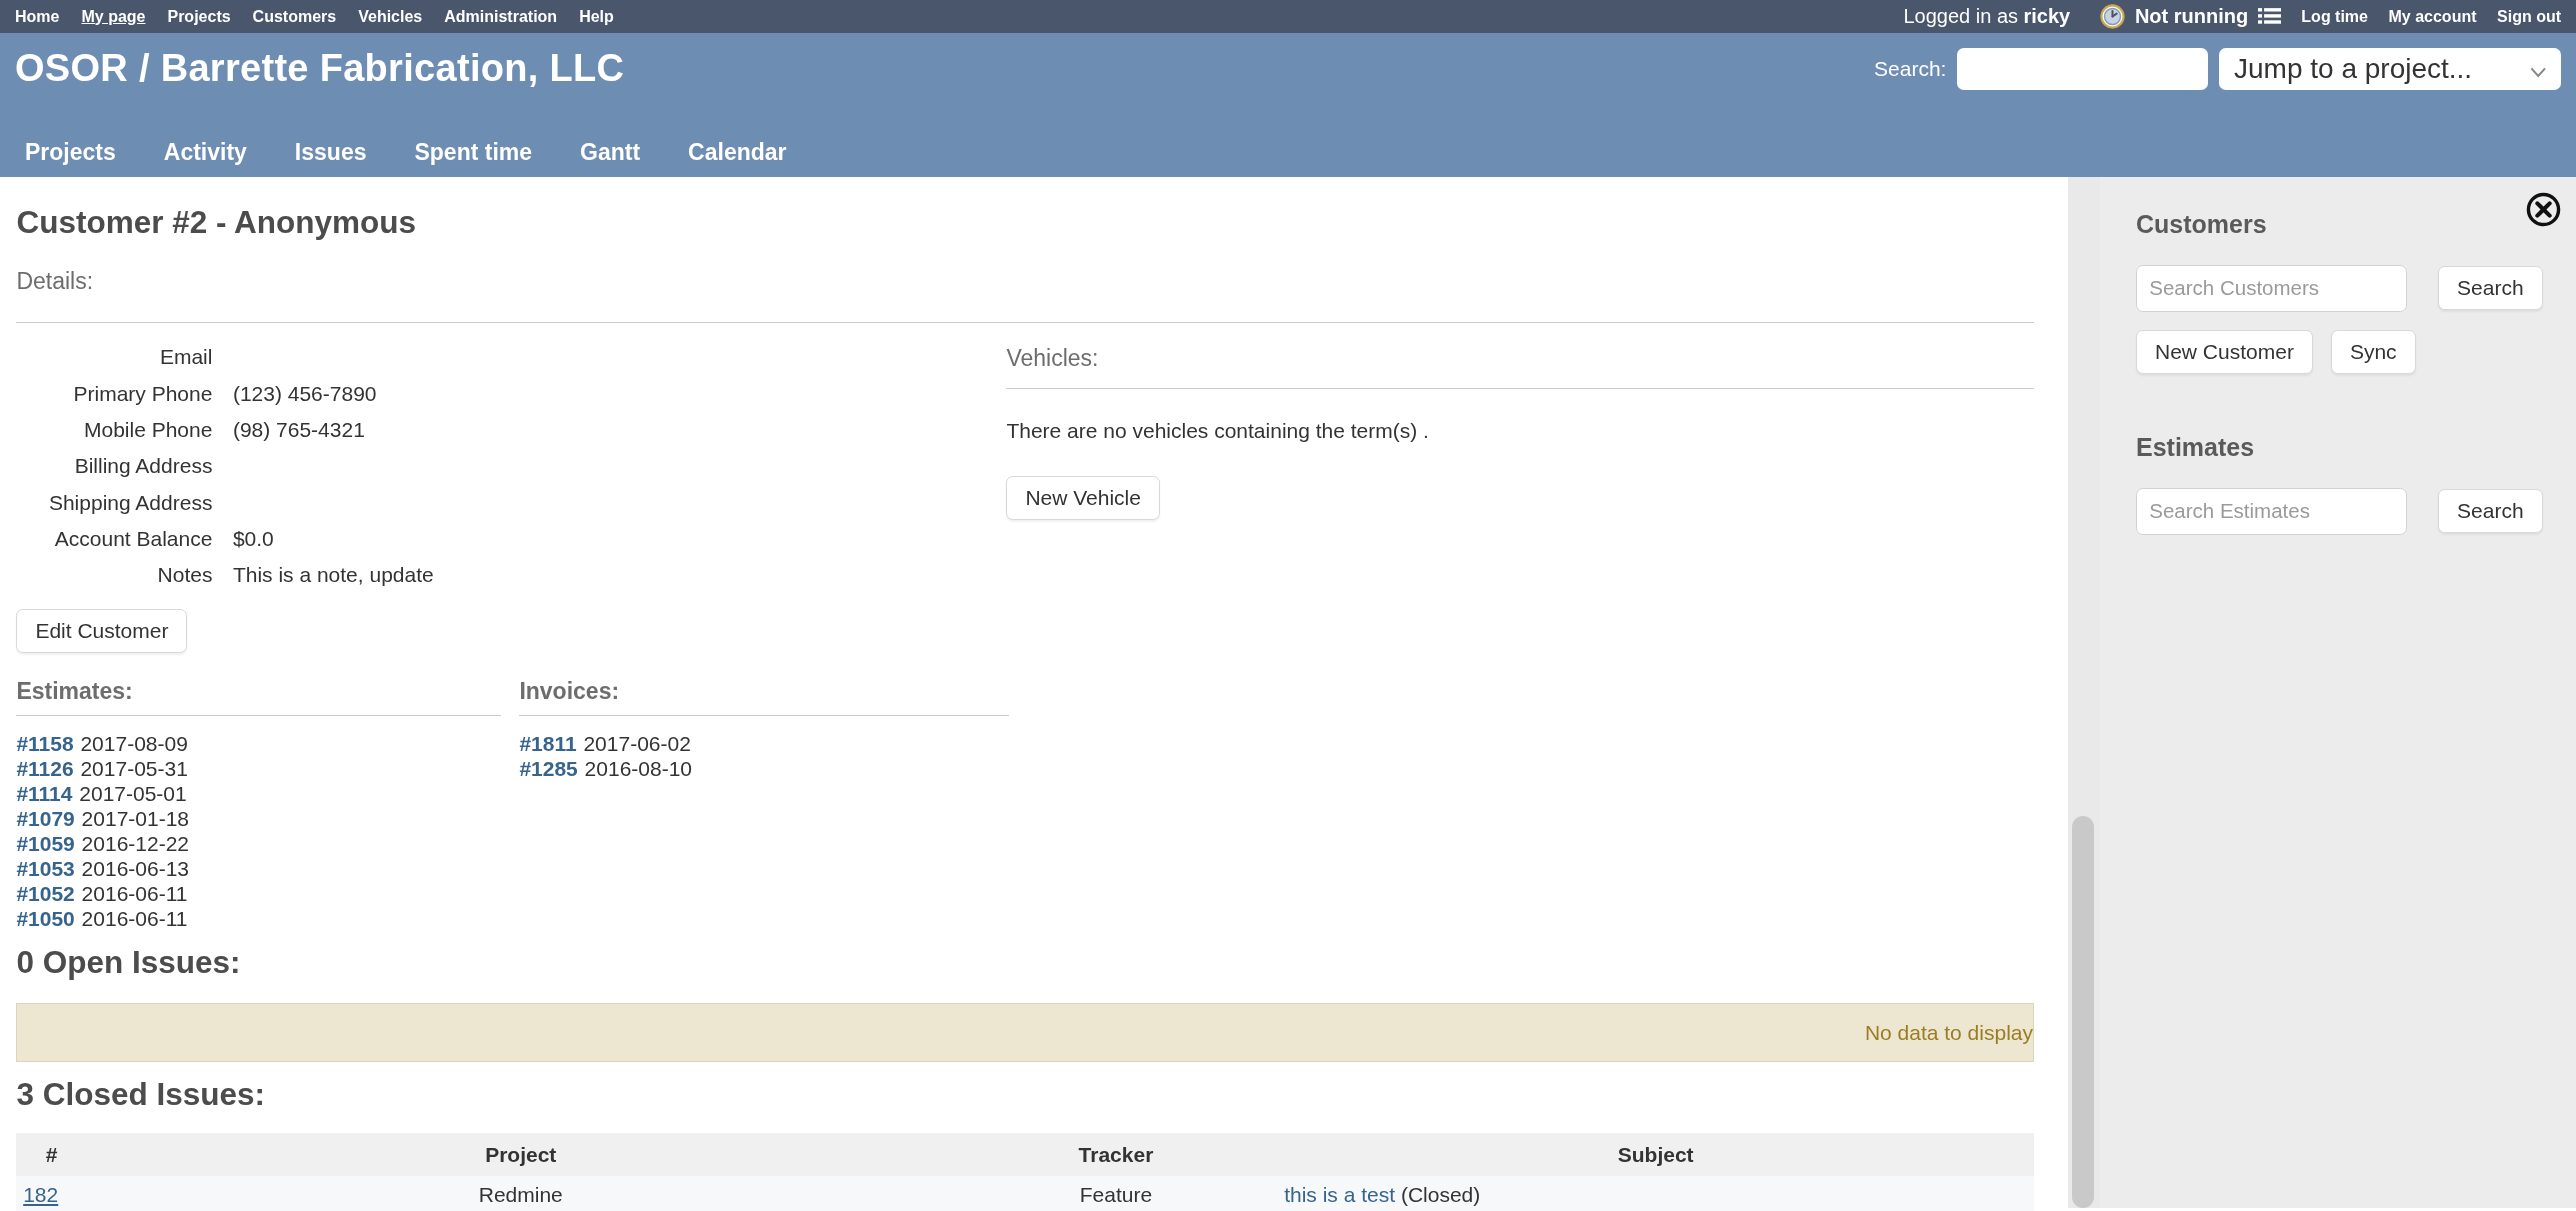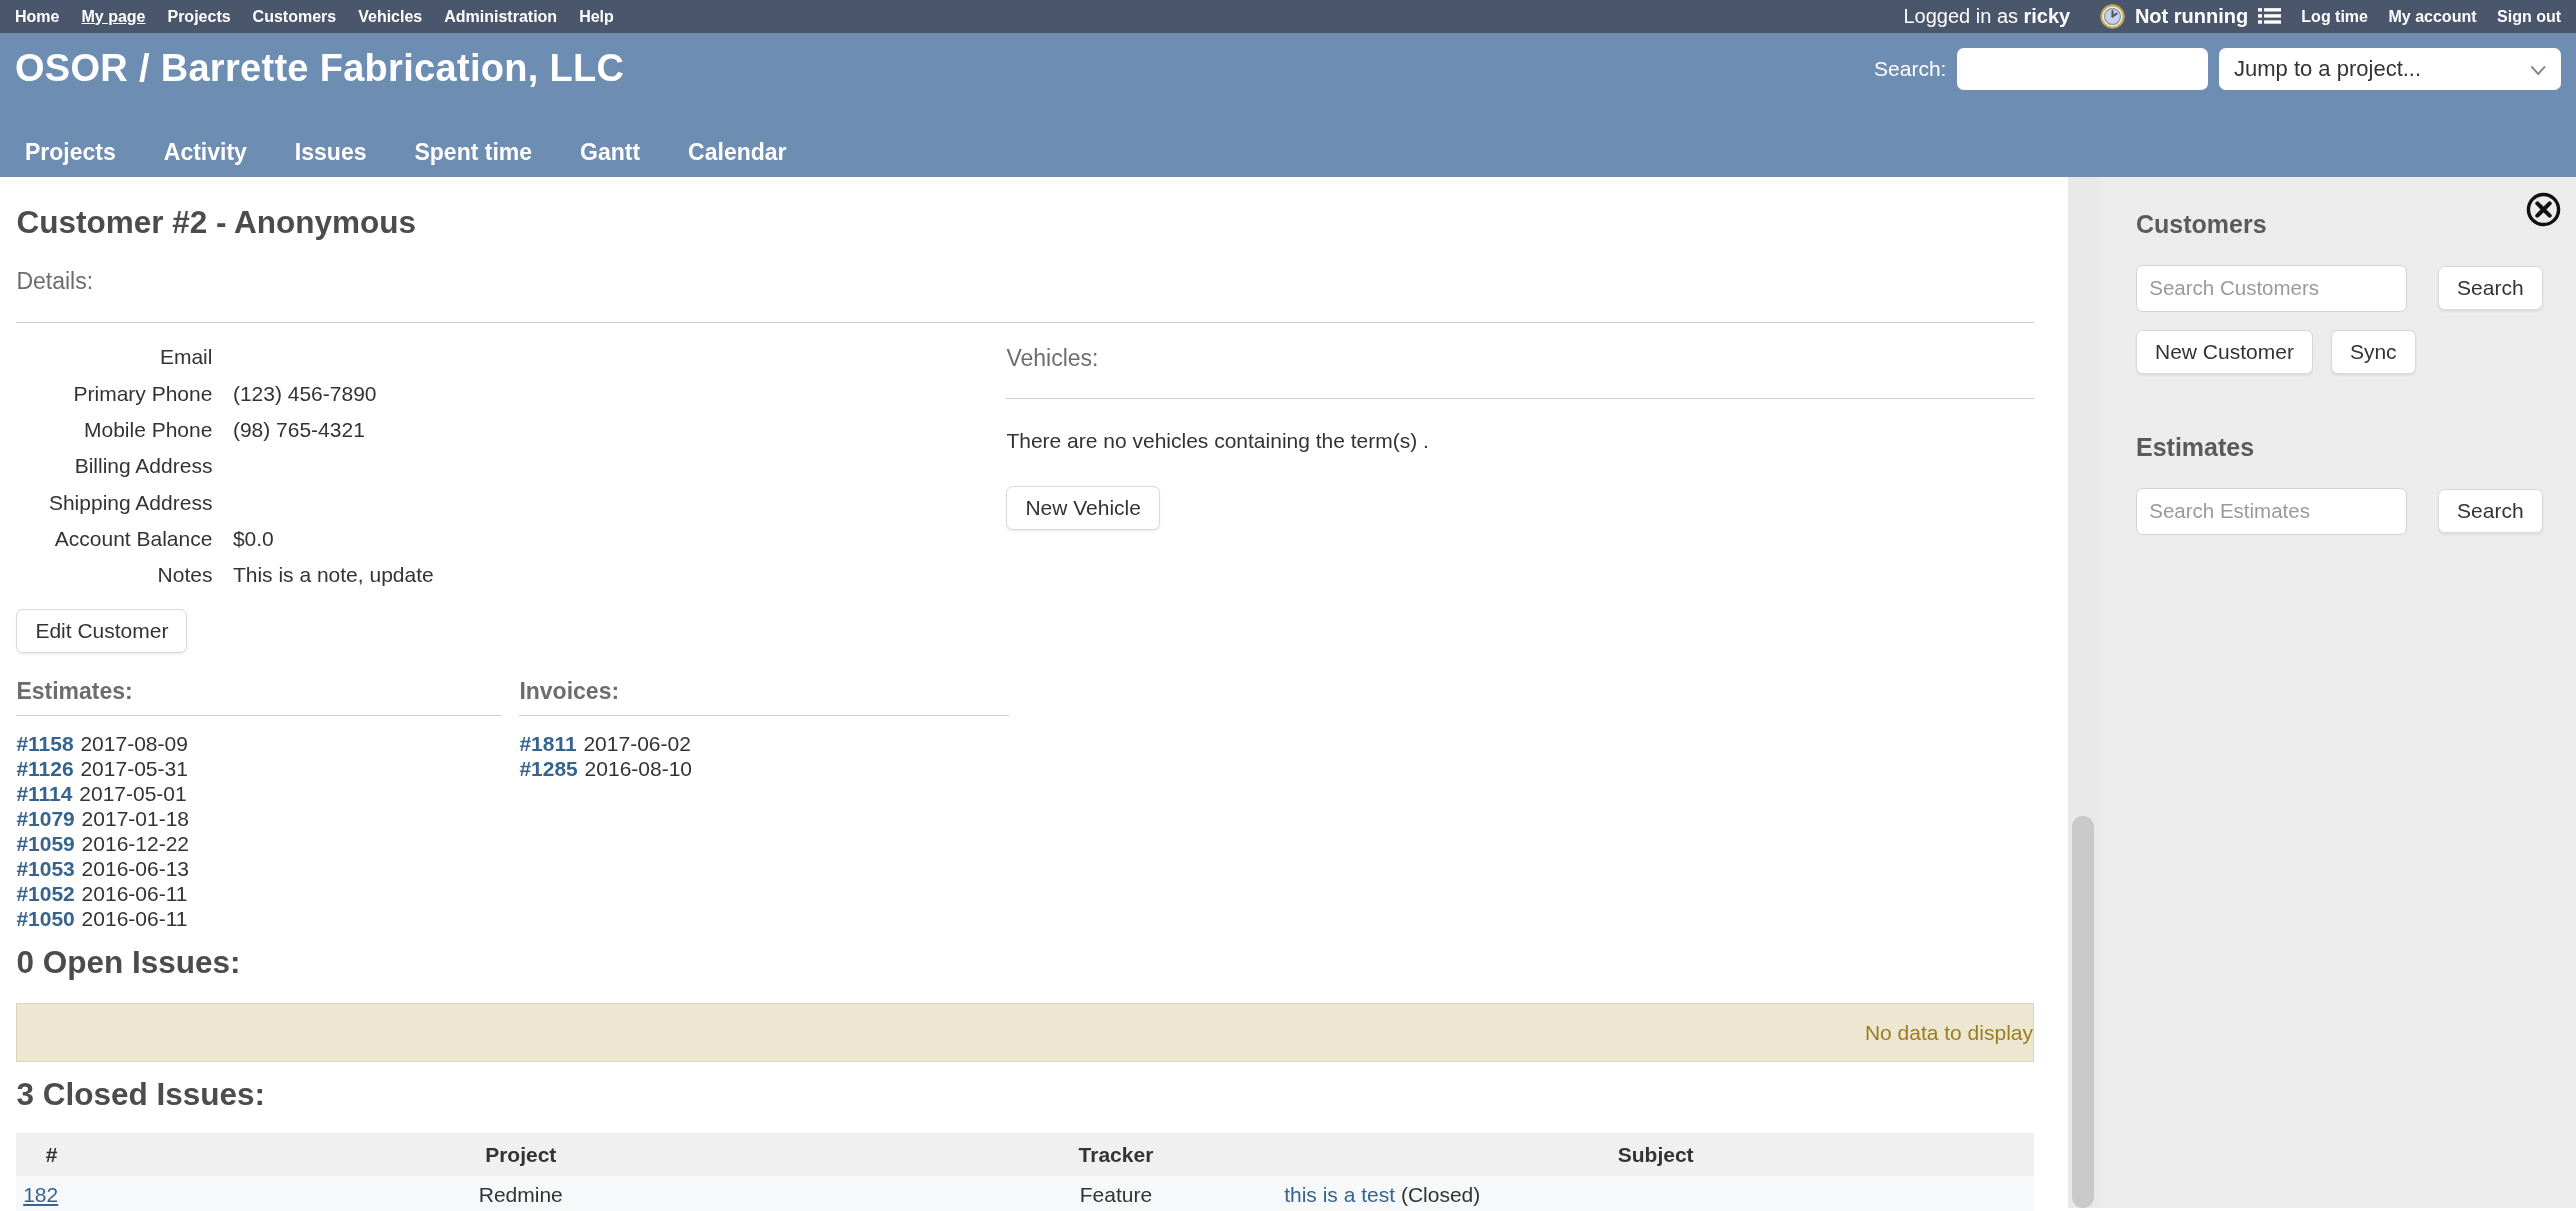--- a/index.html
+++ b/index.html
@@ -22,21 +22,21 @@
   
   .header{background:#6E8DB2;height:144px;position:relative;}
   .header-top{display:flex;justify-content:space-between;align-items:flex-start;
               padding:6.8px 15px 0 15px;}
   h1.apptitle{font-size:38px;color:#fff;margin:6.8px 0 0 0;font-weight:bold;letter-spacing:0.3px;}
   .searcharea{display:flex;align-items:center;gap:11px;margin-top:8.2px;}
   .search-label{color:#fff;font-size:21px;}
   .quick-search{width:226px;height:42px;border:none;border-radius:6.8px;font-size:20.5px;
                 padding:0 12.3px;outline:none;color:#333;}
   .fakeselect{width:342px;height:42px;background:#fff;border-radius:6.8px;display:flex;
-              align-items:center;justify-content:space-between;padding:0 15px;font-size:22px;
+              align-items:center;justify-content:space-between;padding:0 15px;font-size:28px;
               color:#333;box-sizing:border-box;cursor:pointer;}
   .mainmenu{position:absolute;bottom:0;left:0;display:flex;gap:48px;
             padding:0 25px 11px 25px;}
   .mainmenu a{color:#fff;font-size:23px;font-weight:bold;text-decoration:none;cursor:pointer;}
 
   
   .content{display:flex;height:1031px;}
   .main{width:2068px;box-sizing:border-box;padding:13.7px 34px 0 16.4px;}
 
   h2.bigh{font-size:31.5px;color:#4c4c4c;margin:13.7px 0 0 0;font-weight:bold;}
@@ -44,21 +44,21 @@
              padding-bottom:27px;border-bottom:1.4px solid #ccc;}
 
   .details-cols{display:flex;margin-top:22px;}
   .fields{width:990px;flex:none;}
   .frow{display:flex;margin-bottom:12.3px;min-height:20.5px;font-size:21px;}
   .flabel{width:196px;text-align:right;font-weight:normal;color:#333;flex:none;}
   .fvalue{margin-left:20.5px;color:#333;}
 
   .vehicles{flex:1;}
   .vehicles h3{font-size:23px;color:#6d6d6d;font-weight:normal;margin:0;
-               padding-bottom:26px;border-bottom:1.4px solid #ccc;}
+               padding-bottom:16px;border-bottom:1.4px solid #ccc;}
   .vehicles p{font-size:21px;color:#333;margin:30px 0 0 0;}
 
   button.uibtn{background:#fff;border:1.4px solid #d8d8d8;border-radius:6.8px;color:#333;
                font-size:21px;font-family:"Liberation Sans",sans-serif;padding:0 18px;height:44px;
                box-shadow:0 1.4px 2.1px rgba(0,0,0,.06);cursor:pointer;}
   .editbtn{margin-top:9.6px;}
   .vehicles button{margin-top:33px;}
 
   .lists{display:flex;margin-top:25px;}
   .listblock h3{font-size:23px;color:#6d6d6d;font-weight:bold;margin:0;

